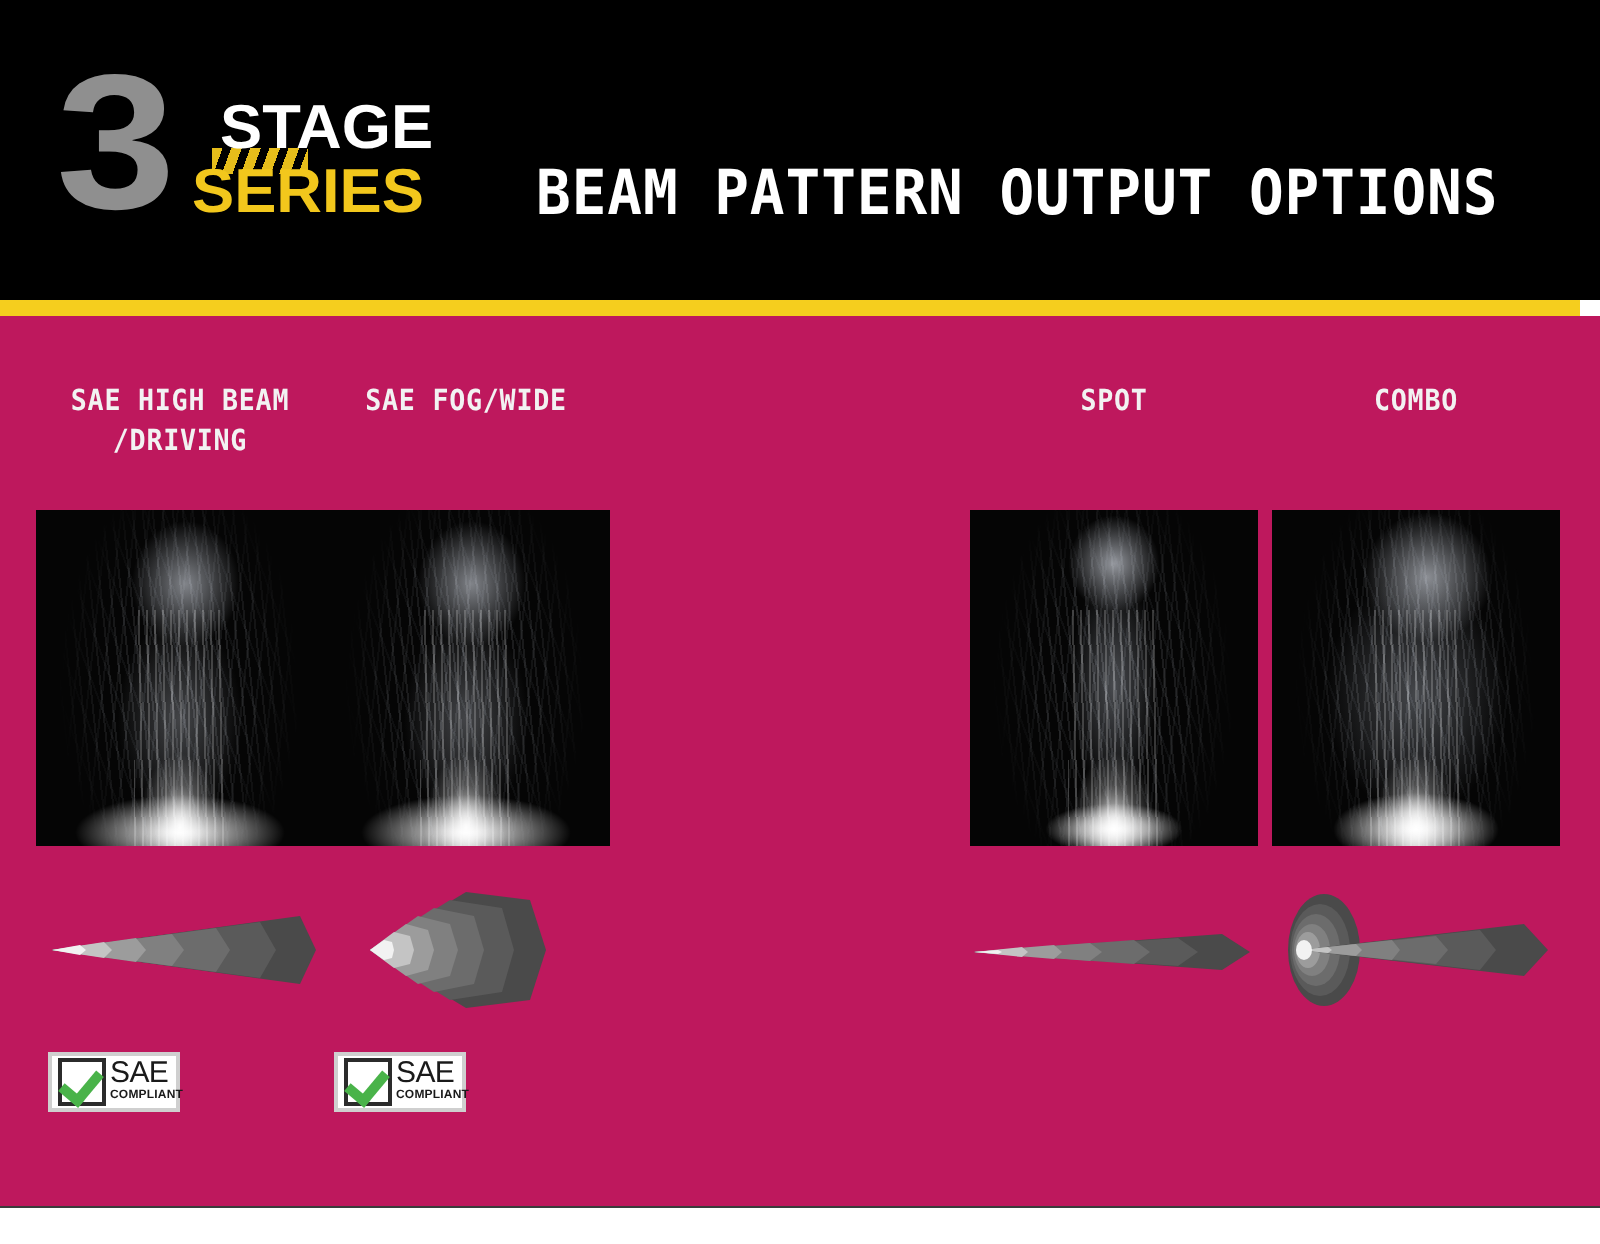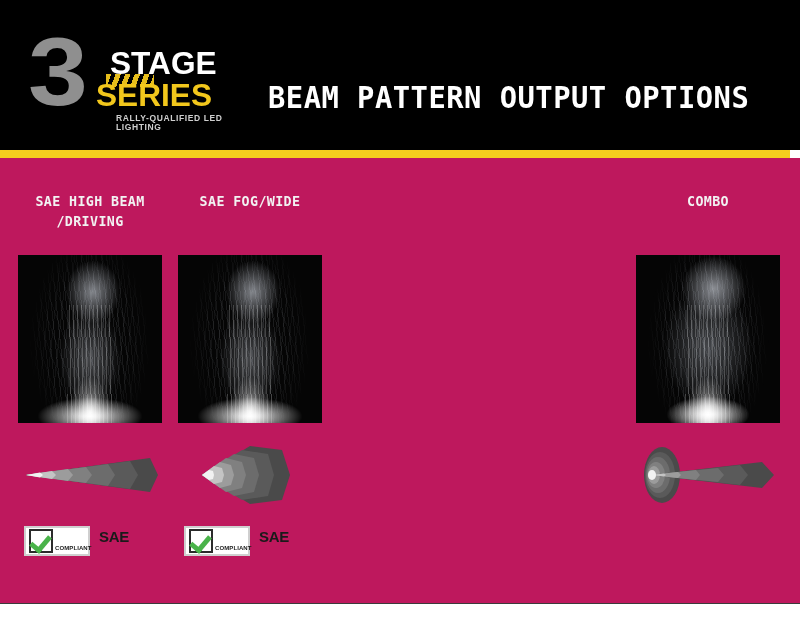--- a/index.html
+++ b/index.html
@@ -178,44 +178,42 @@
   .sae-check-box:after{
     content:"";
     position:absolute;left:3px;top:1px;
     width:8px;height:15px;
     border:solid #49b349;
     border-width:0 5px 5px 0;
     transform:rotate(40deg);
   }
   .sae-text{margin-left:2px;line-height:1;}
   .sae-text .sae-main{
-    display:block;color:#1a1a1a;font-weight:bold;
+    display:block;color:#1a1a1a;font-weight:normal;
     font-size:15px;line-height:14px;letter-spacing:-.3px;
     font-family:"Liberation Sans","DejaVu Sans",sans-serif;
-    margin-left:44px;
   }
   .sae-text .sae-sub{
     display:block;color:#1a1a1a;font-weight:bold;
     font-size:6px;line-height:8px;letter-spacing:.1px;
     font-family:"Liberation Sans","DejaVu Sans",sans-serif;
   }
 </style>
 </head>
 <body>
 
 <div id="page">
 
   <div id="header">
 
     <div id="logo">
       <span class="logo-3">3</span>
       <span class="logo-slash"></span>
       <span class="logo-stage">STAGE</span>
       <span class="logo-series">SERIES</span>
-      <span class="logo-tag">RALLY-QUALIFIED LED LIGHTING</span>
     </div>
 
     <div id="header-title">BEAM PATTERN OUTPUT OPTIONS</div>
   </div>
 
   <div id="yellow-bar"></div>
 
   <div id="panel">
 
     <div class="col" style="left:18px;">
@@ -244,21 +242,21 @@
         <div class="sae-badge-inner">
           <span class="sae-check-box"></span>
           <span class="sae-text">
             <span class="sae-main">SAE</span>
             <span class="sae-sub">COMPLIANT</span>
           </span>
         </div>
       </div>
     </div>
 
-    <div class="col" style="left:178px;">
+    <div class="col" style="left:161px;">
       <div class="col-label">SAE FOG/WIDE</div>
 
       <div class="photo p-fog">
         <div class="sky"></div>
         <div class="foliage"></div>
         <div class="trail"></div>
       </div>
 
       <div class="beam">
         <svg viewBox="0 0 144 70" xmlns="http://www.w3.org/2000/svg" aria-hidden="true">
@@ -277,20 +275,41 @@
           <span class="sae-check-box"></span>
           <span class="sae-text">
             <span class="sae-main">SAE</span>
             <span class="sae-sub">COMPLIANT</span>
           </span>
         </div>
       </div>
     </div>
 
 
+    <div class="col" style="left:485px;">
+      <div class="col-label">SPOT</div>
+
+      <div class="photo p-spot">
+        <div class="sky"></div>
+        <div class="foliage"></div>
+        <div class="trail"></div>
+      </div>
+
+      <div class="beam">
+        <svg viewBox="0 0 144 70" xmlns="http://www.w3.org/2000/svg" aria-hidden="true">
+          <polygon points="2,36 126,27 140,36 126,45" fill="#4a4a4a"></polygon>
+          <polygon points="2,36 104,29 114,36 104,43" fill="#5a5a5a"></polygon>
+          <polygon points="2,36 82,30 90,36 82,42" fill="#6c6c6c"></polygon>
+          <polygon points="2,36 60,31.5 66,36 60,40.5" fill="#808080"></polygon>
+          <polygon points="2,36 42,32.5 46,36 42,39.5" fill="#9c9c9c"></polygon>
+          <polygon points="2,36 26,33.5 29,36 26,38.5" fill="#c4c4c4"></polygon>
+          <polygon points="2,36 14,35 16,36 14,37" fill="#f2f2f2"></polygon>
+        </svg>
+      </div>
+    </div>
 
     <div class="col" style="left:636px;">
       <div class="col-label">COMBO</div>
 
       <div class="photo p-combo">
         <div class="sky"></div>
         <div class="foliage"></div>
         <div class="trail"></div>
       </div>
 

